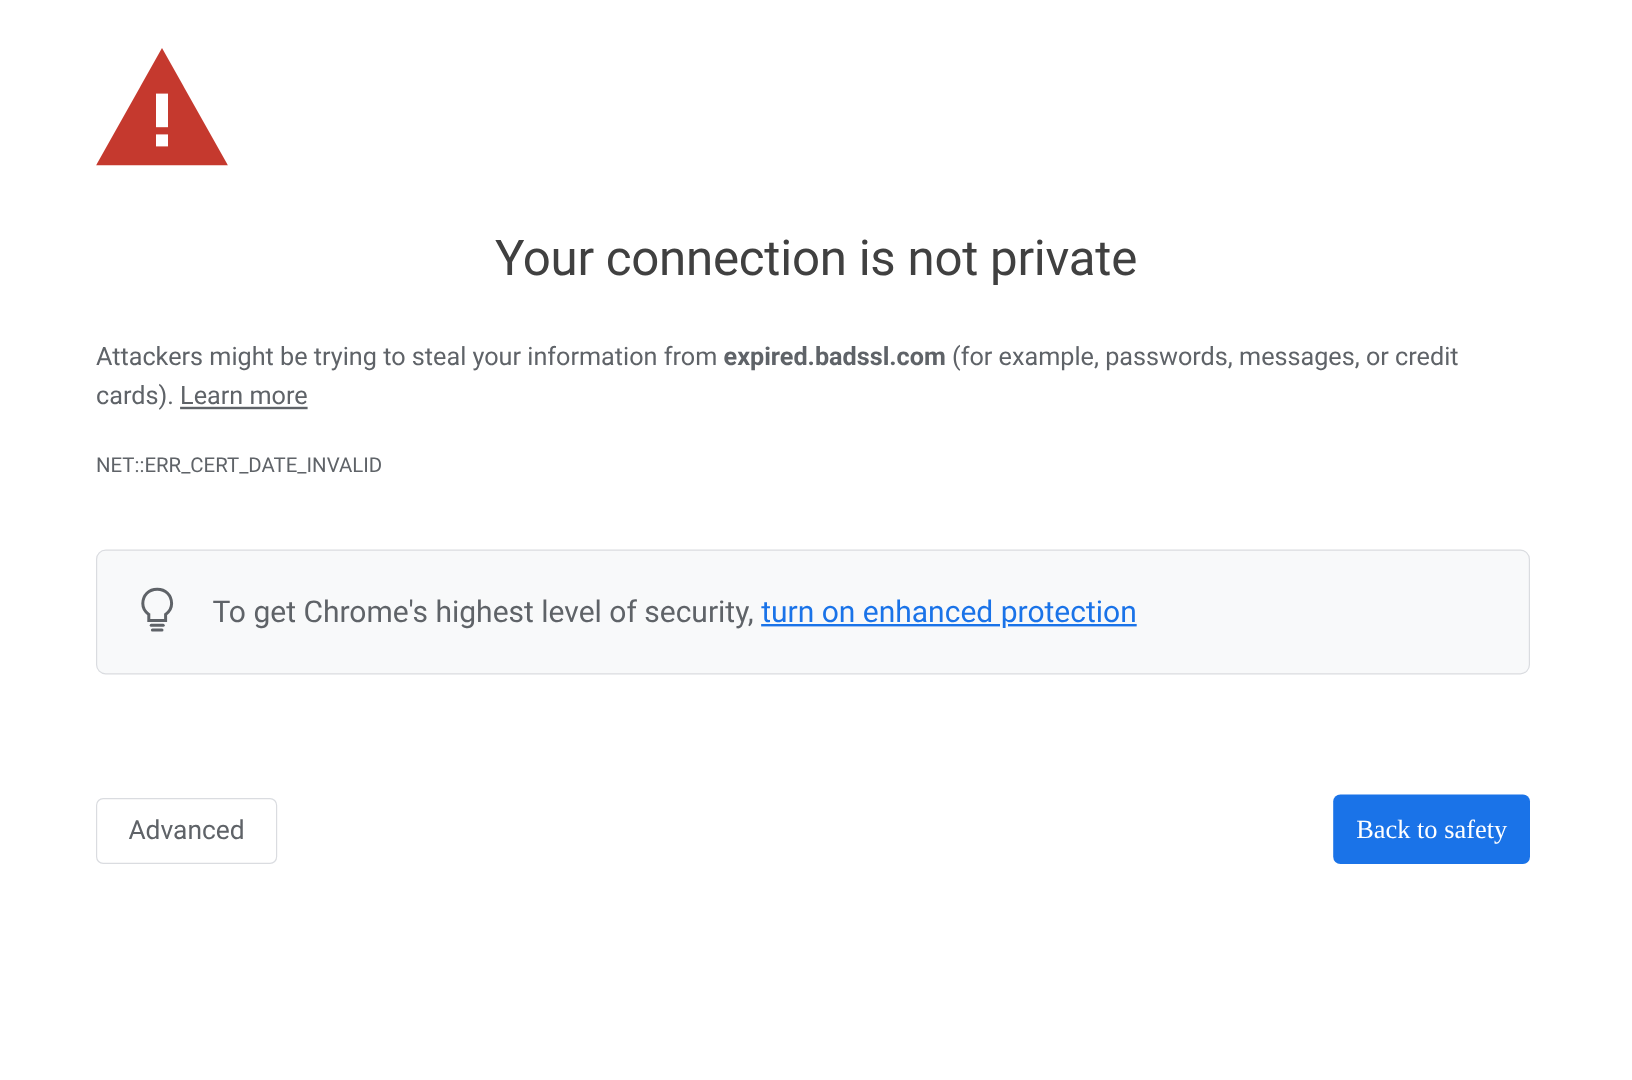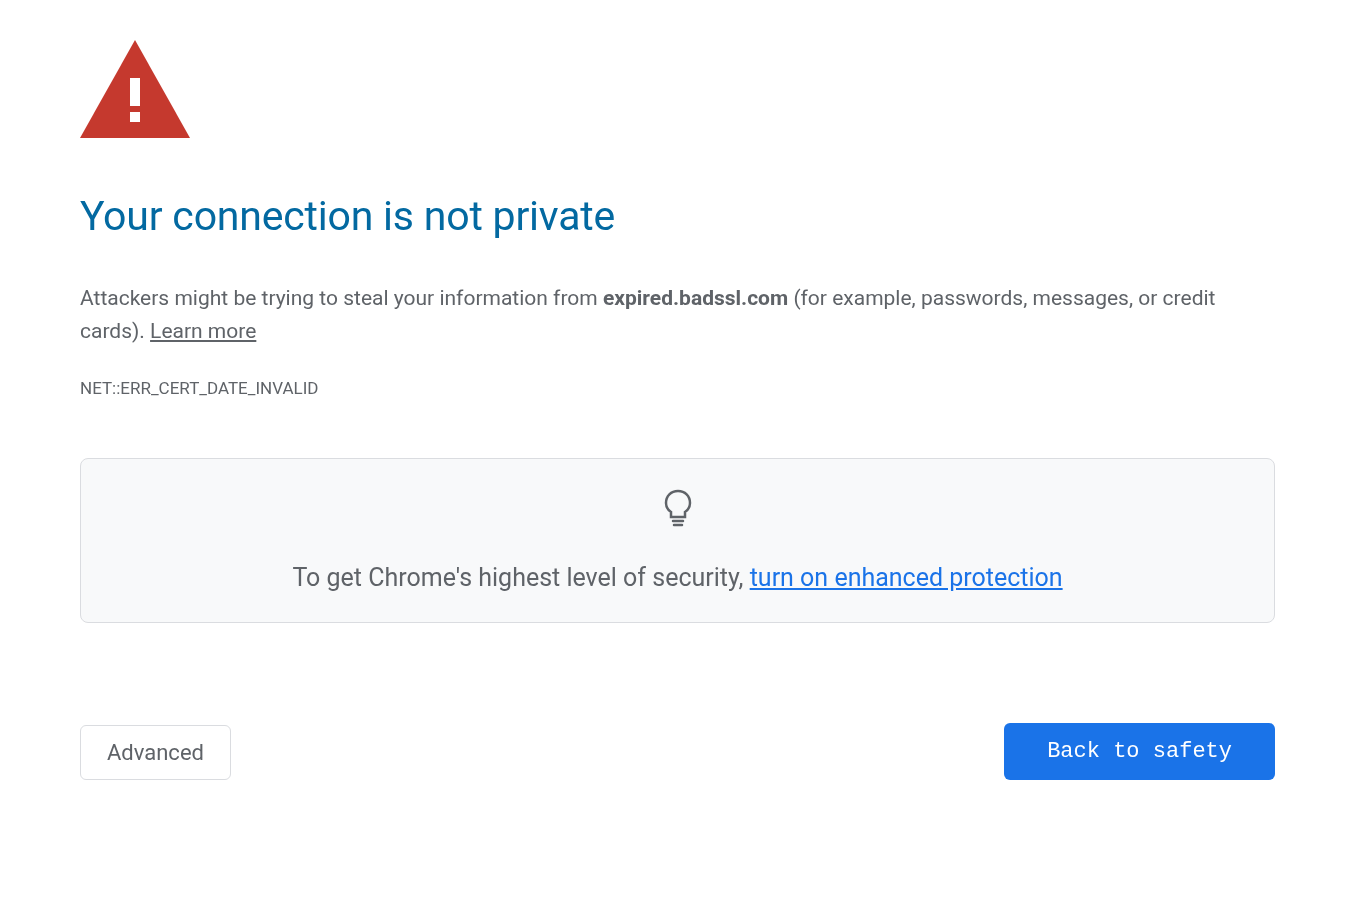--- a/index.html
+++ b/index.html
@@ -17,23 +17,24 @@
     .container {
       padding: 40px 80px;
       max-width: 1360px;
     }
     .warning-icon {
       margin-bottom: 50px;
     }
     .heading {
       font-size: 41px;
       font-weight: 400;
-      color: #0369a1;
+      color: #404040;
       margin-bottom: 42px;
       letter-spacing: -0.2px;
+      text-align: center;
     }
     .description {
       font-size: 21px;
       line-height: 1.58;
       color: #5f6368;
       margin-bottom: 30px;
       max-width: 1180px;
     }
     .description .domain {
       font-weight: 700;
@@ -53,21 +54,20 @@
     .info-box {
       border: 1px solid #dadce0;
       border-radius: 8px;
       background: #f8f9fa;
       padding: 30px 36px;
       display: flex;
       align-items: center;
       gap: 32px;
       margin-bottom: 100px;
       max-width: 1195px;
-      flex-direction: column;
     }
     .lightbulb-icon {
       flex-shrink: 0;
     }
     .info-text {
       font-size: 25px;
       color: #5f6368;
     }
     .info-text .enhanced-link {
       color: #1a73e8;
@@ -87,25 +87,25 @@
       padding: 14px 26px;
       font-size: 22px;
       color: #5f6368;
       cursor: pointer;
       font-family: inherit;
     }
     .btn-safety {
       background: #1a73e8;
       border: none;
       border-radius: 6px;
-      padding: 16px 43px;
+      padding: 16px 19px;
       font-size: 22px;
       color: #ffffff;
       cursor: pointer;
-      font-family: Liberation Mono, monospace;
+      font-family: Liberation Serif, serif;
     }
   </style>
 </head>
 <body>
 
 <div class="container">
 
   <div class="warning-icon">
     <svg width="110" height="98" viewBox="0 0 110 98">
       <polygon points="55,0 110,98 0,98" fill="#c5392e"></polygon>

